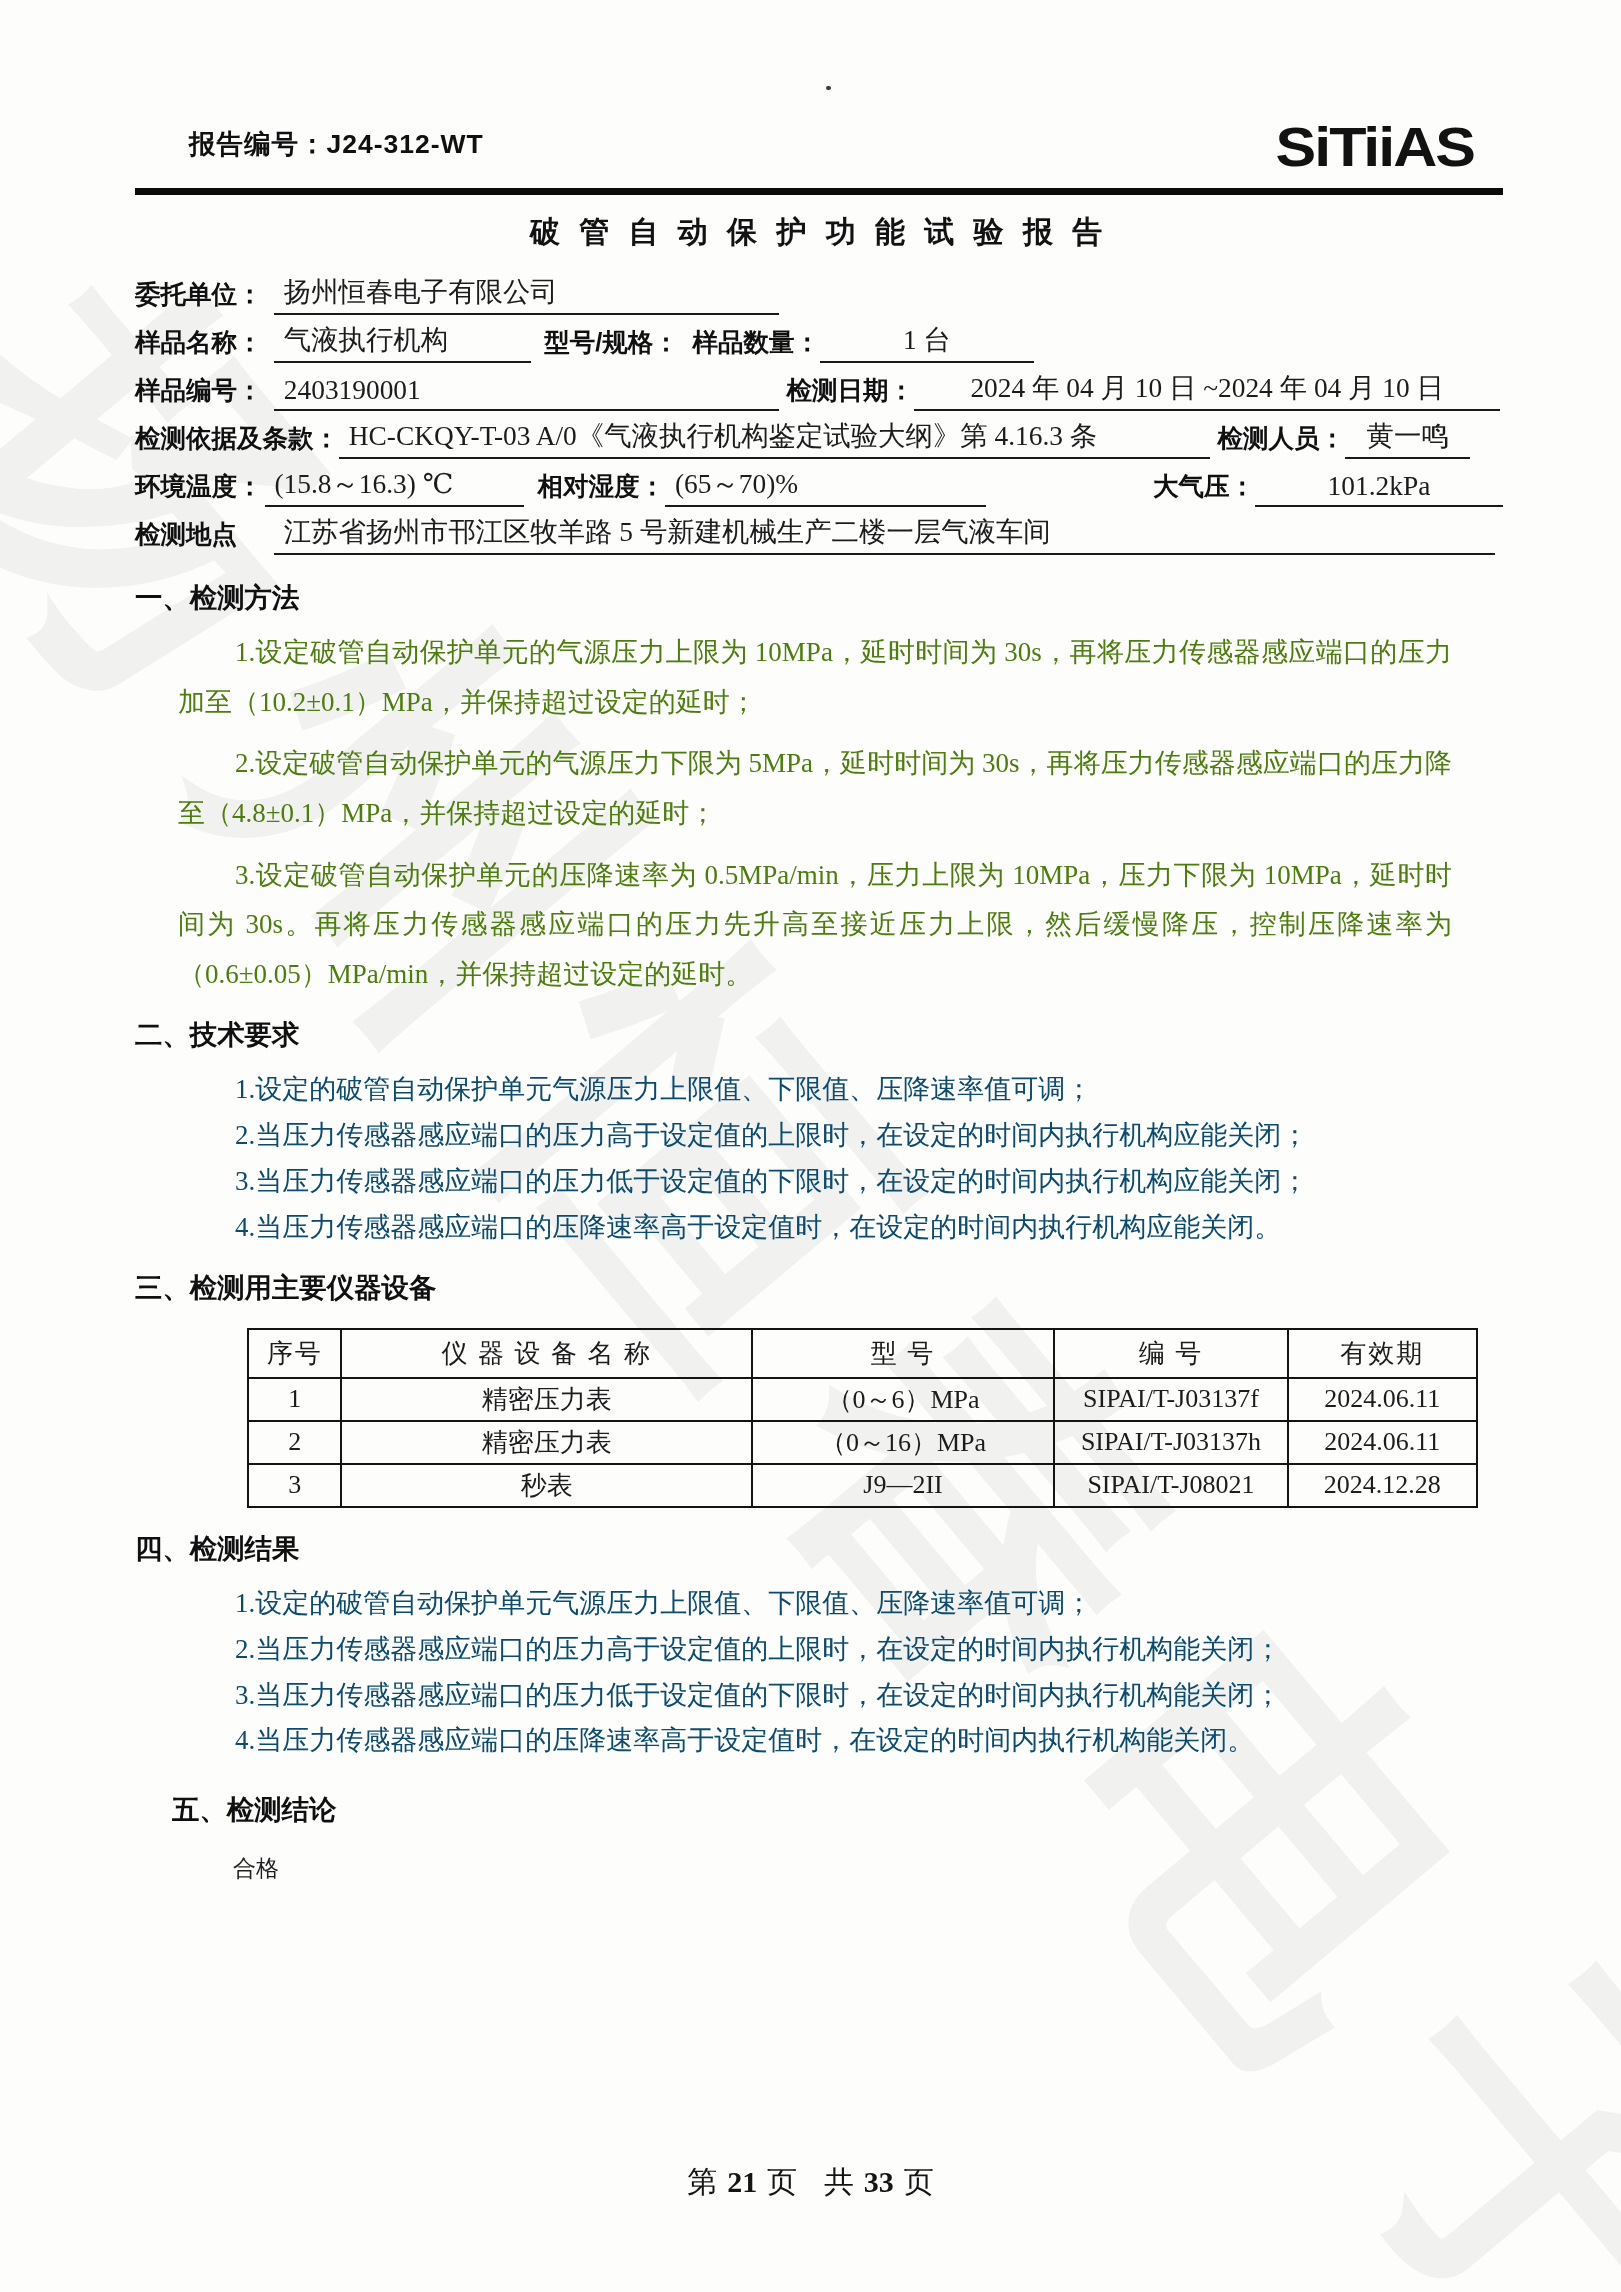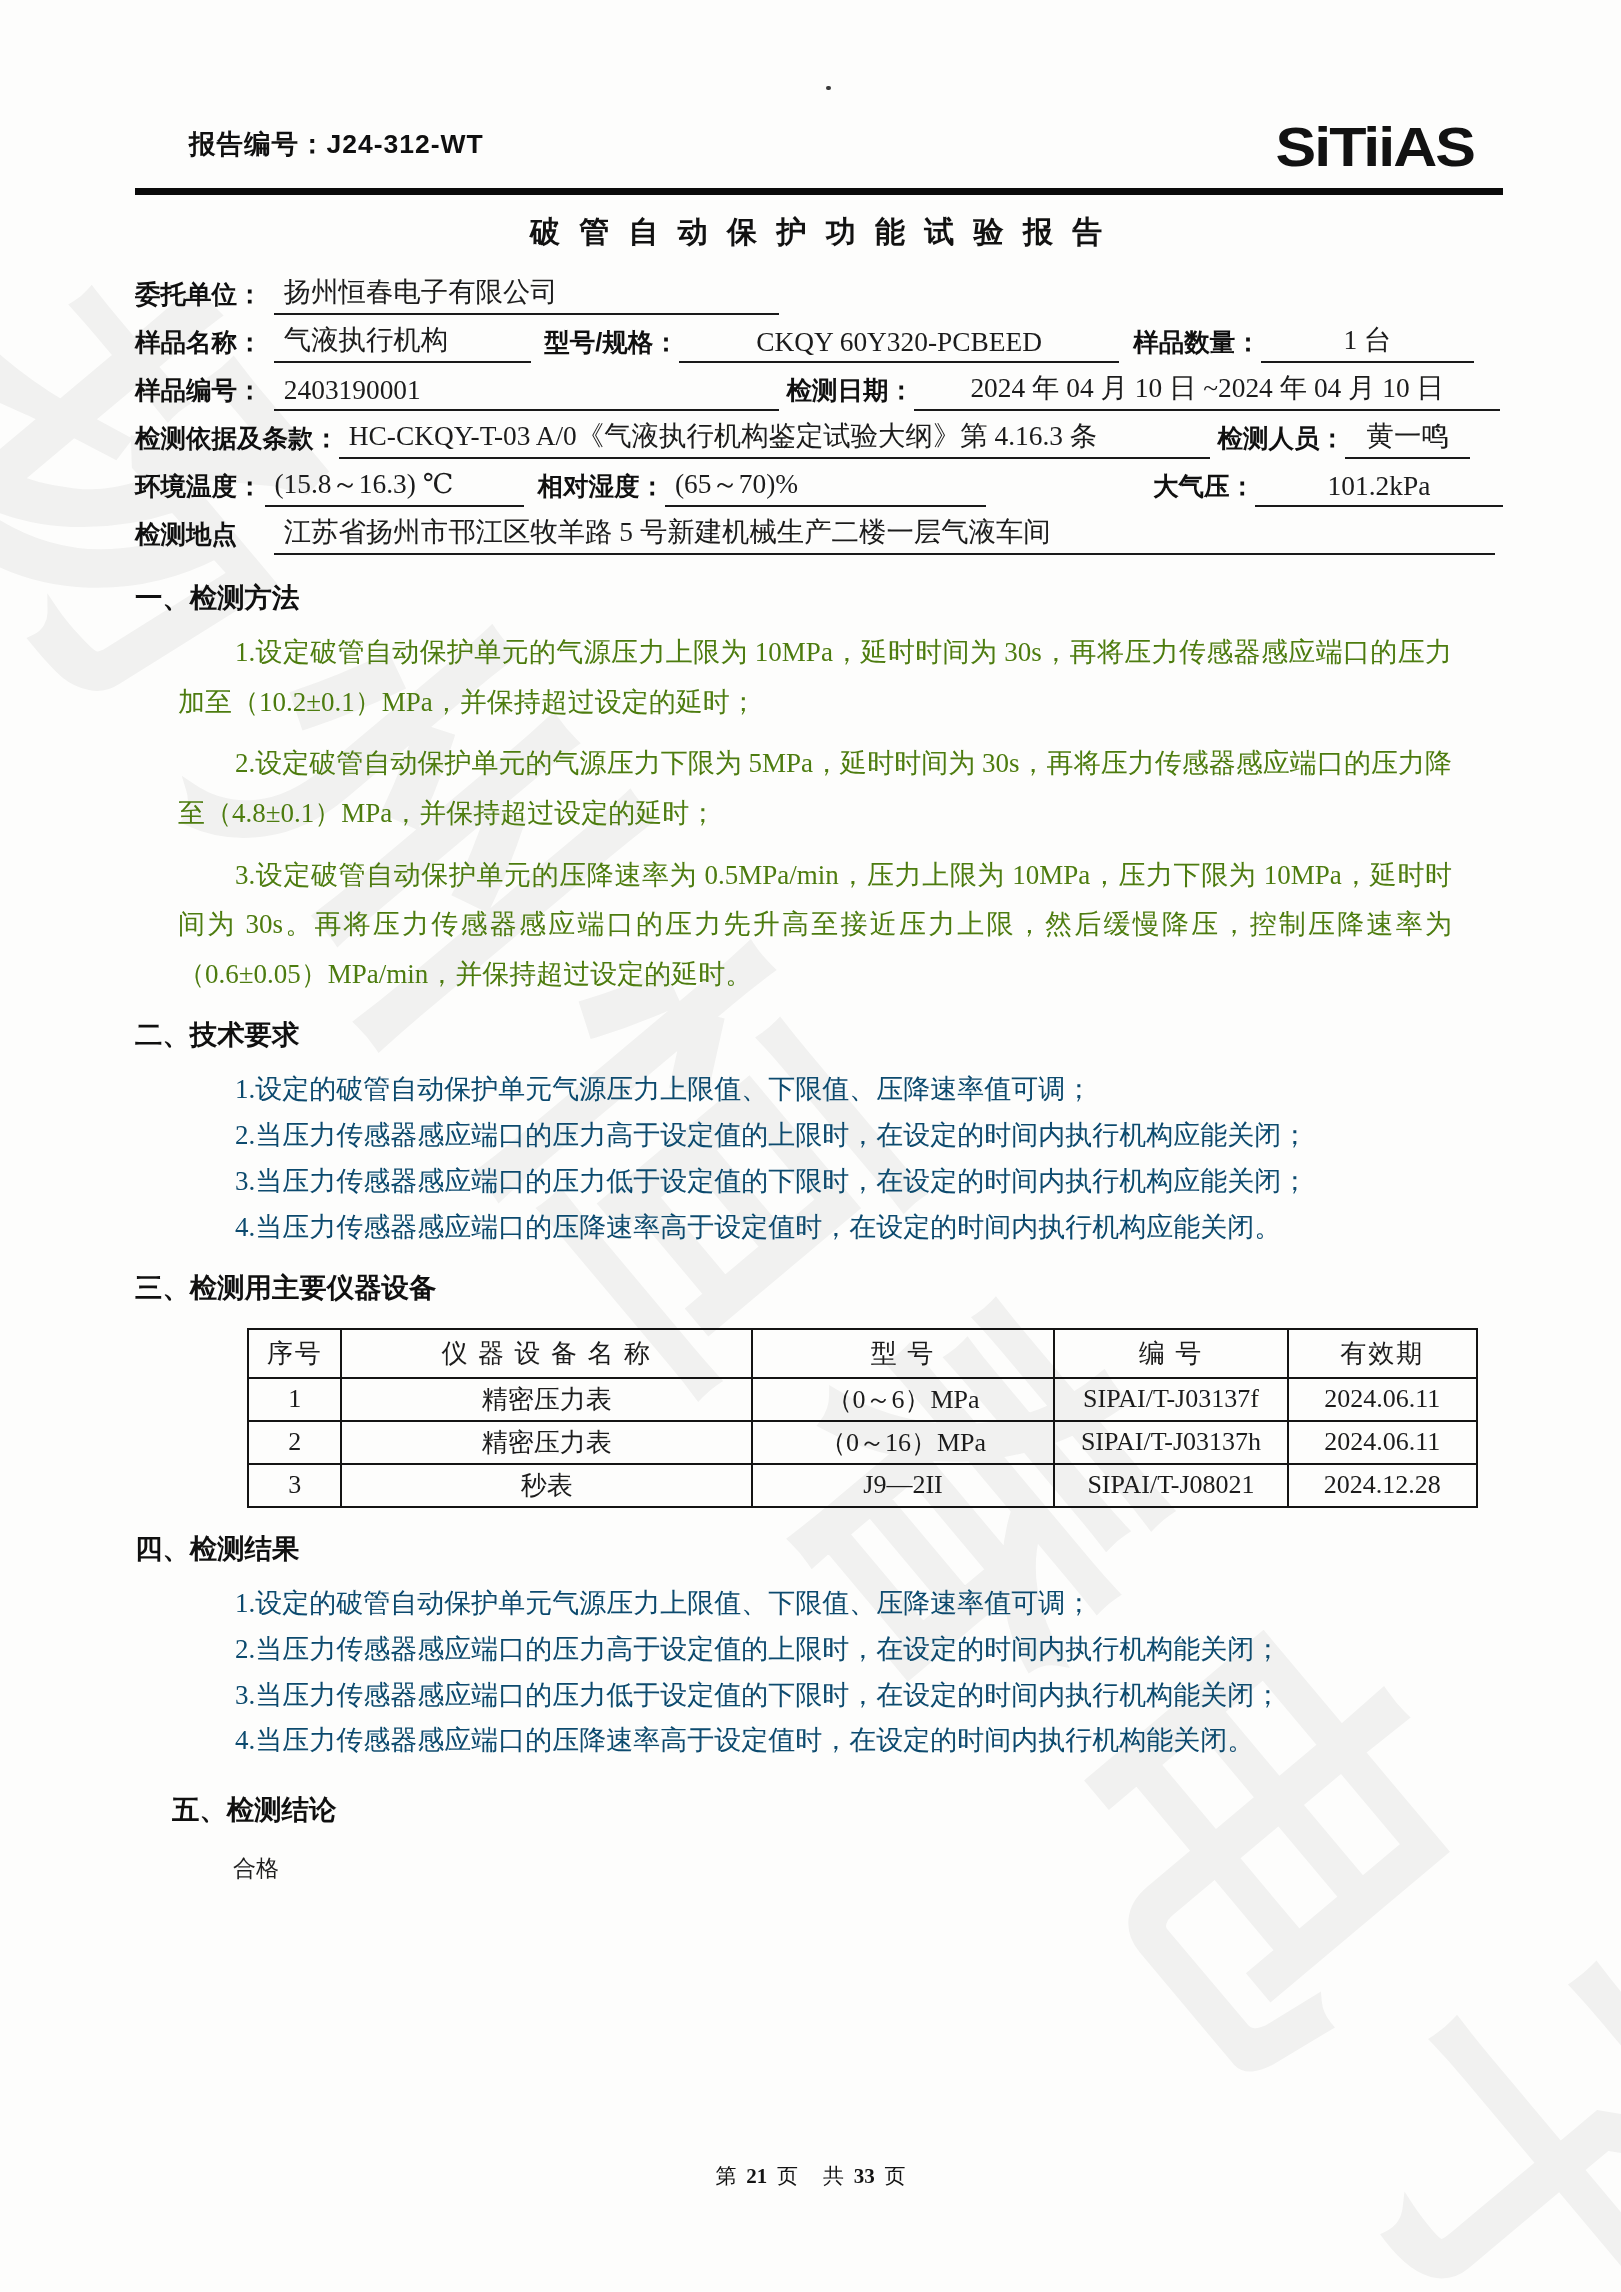--- a/index.html
+++ b/index.html
@@ -51,21 +51,21 @@
   
   table.inst { border-collapse:collapse; table-layout:fixed; width:1231px; margin:21.6px 0 0 112px; font-size:26px; position:relative; z-index:2; background:transparent; }
   table.inst th, table.inst td { border:2px solid #141414; text-align:center; padding:0 3.9px; overflow:hidden; white-space:nowrap; }
   table.inst th { height:47px; font-weight:400; letter-spacing:2px; }
   table.inst td { height:41px; font-weight:400; }
   table.inst { border:2.9px solid #111; }
 
   .conclusion-value { margin:25.5px 0 0 98px; font-size:23px; color:#1f1f1f; position:relative; z-index:2; }
 
   
-  .footer { position:absolute; top:2162px; left:0; width:1621px; text-align:center; font-size:21px; color:#141414; z-index:2; }
+  .footer { position:absolute; top:2162px; left:0; width:1621px; text-align:center; font-size:30px; color:#141414; z-index:2; }
   .footer b { font-weight:700; margin:0 7.8px; }
   .footer span.zh { margin:0 2px; }
 </style>
 </head>
 <body>
 
 <div class="page">
   <div class="watermark">扬州恒春电子有限公司</div>
   <div class="speck"></div>
 
@@ -86,21 +86,20 @@
 
       <div class="frow">
         <span class="flabel w5">委托单位：</span>
         <span class="fval" style="width:485px">扬州恒春电子有限公司</span>
       </div>
 
       <div class="frow">
         <span class="flabel w5">样品名称：</span>
         <span class="fval" style="width:237px">气液执行机构</span>
         <span class="flabel gap14">型号/规格：</span>
-        <span class="fval c" style="width:421px">CKQY 60Y320-PCBEED</span>
         <span class="flabel gap14">样品数量：</span>
         <span class="fval c" style="width:194px">1 台</span>
       </div>
 
       <div class="frow">
         <span class="flabel w5">样品编号：</span>
         <span class="fval" style="width:485px">2403190001</span>
         <span class="flabel gap8">检测日期：</span>
         <span class="fval c" style="width:567px">2024 年 04 月 10 日 ~2024 年 04 月 10 日</span>
       </div>

